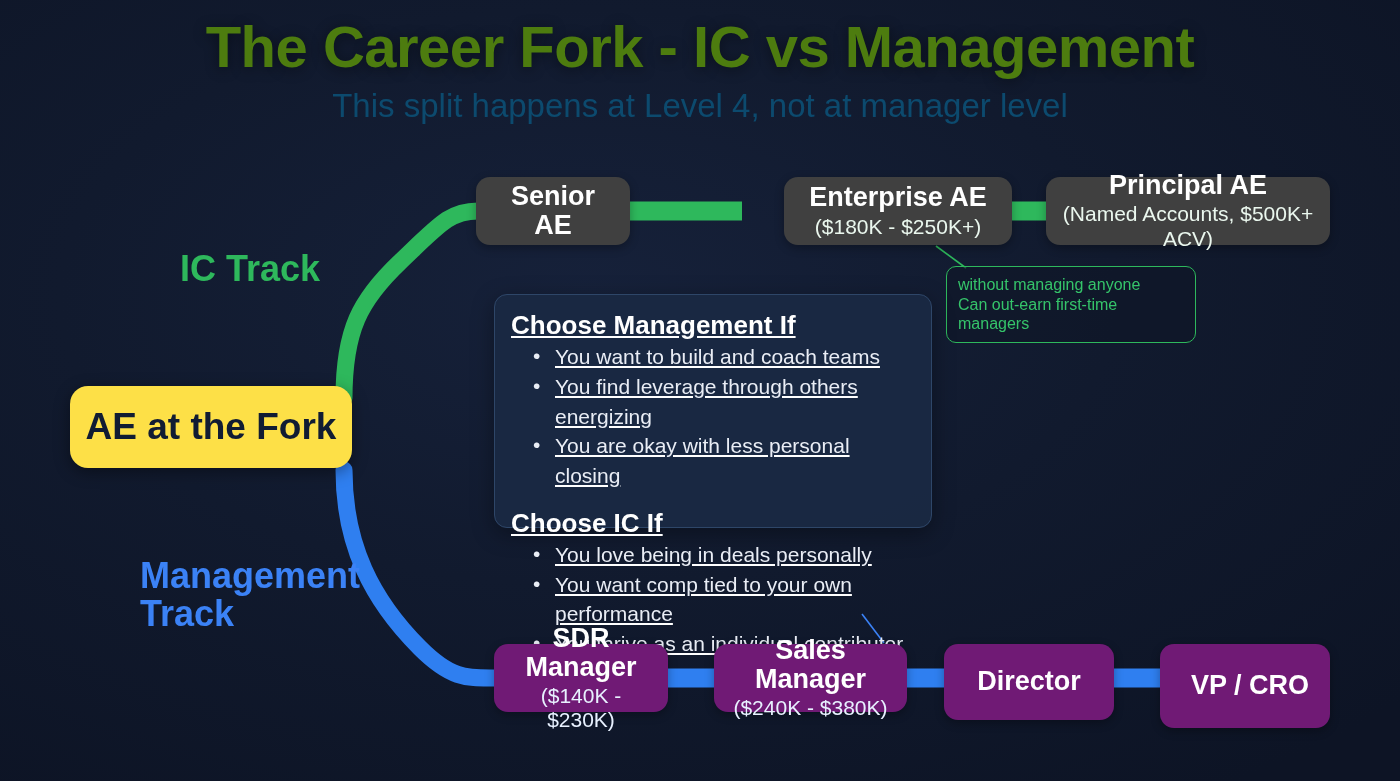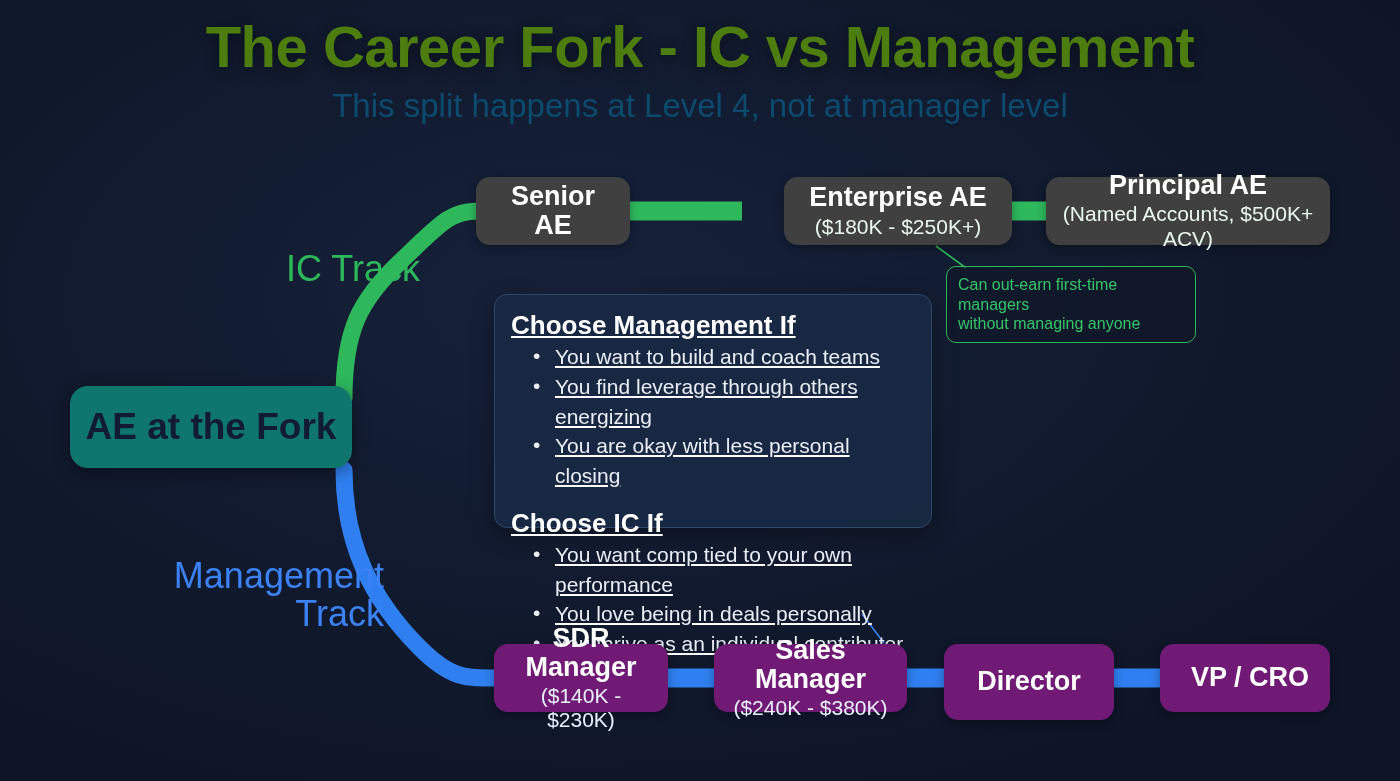--- a/index.html
+++ b/index.html
@@ -38,29 +38,29 @@
 
   .green { background:#404040; box-shadow:0 3px 10px rgba(0,0,0,.3); }
   .green .n-title { color:#ffffff; font-size:27px; }
   .green .n-sub   { color:#eaf7ee; font-size:21px; margin-top:2px; }
 
   .blue { background:#701a75; box-shadow:0 3px 10px rgba(0,0,0,.3); }
   .blue .n-title { color:#ffffff; font-size:27px; }
   .blue .n-sub   { color:#e8f1ff; font-size:21px; margin-top:2px; }
 
   .root {
-    background:#0f766e; border-radius:18px;
+    background:#fde047; border-radius:18px;
     box-shadow:0 4px 16px rgba(0,0,0,.4);
   }
   .root .n-title { color:#111c33; font-size:37px; font-weight:700; }
 
   
   .track-label {
-    position:absolute; font-size:36px; font-weight:400; line-height:1.06;
-    text-align:right;
+    position:absolute; font-size:36px; font-weight:700; line-height:1.06;
+    text-align:left;
   }
   .track-ic   { color:#2eb85c; }
   .track-mgmt { color:#3b82f6; }
 
   
   .info-panel {
     position:absolute;
     background:rgba(26,41,67,0.96);
     border:1px solid #2d4straight;
     border:1px solid #2f4straight;
@@ -137,53 +137,53 @@
     <div class="n-title">Enterprise AE</div>
     <div class="n-sub">($180K - $250K+)</div>
   </div>
 
   <div class="node green" style="left:1046px; top:177px; width:284px; height:68px;">
     <div class="n-title">Principal AE</div>
     <div class="n-sub">(Named Accounts, $500K+ ACV)</div>
   </div>
 
   <div class="callout callout-green" style="left:946px; top:266px; width:250px;">
+    <div>without managing anyone</div>
     <div>Can out-earn first-time managers</div>
-    <div>without managing anyone</div>
   </div>
 
   <div class="info-panel" style="left:494px; top:294px; width:438px; height:234px;text-decoration:underline;">
 
     <div class="info-h">Choose Management If</div>
     <ul>
       <li>You want to build and coach teams</li>
       <li>You find leverage through others energizing</li>
       <li>You are okay with less personal closing</li>
     </ul>
 
     <div class="info-h second">Choose IC If</div>
     <ul>
+      <li>You love being in deals personally</li>
       <li>You want comp tied to your own performance</li>
-      <li>You love being in deals personally</li>
       <li>You thrive as an individual contributor</li>
     </ul>
   </div>
 
 
   <div class="node blue" style="left:494px; top:644px; width:174px; height:68px;">
     <div class="n-title">SDR Manager</div>
     <div class="n-sub">($140K - $230K)</div>
   </div>
 
   <div class="node blue" style="left:714px; top:644px; width:193px; height:68px;">
     <div class="n-title">Sales Manager</div>
     <div class="n-sub">($240K - $380K)</div>
   </div>
 
   <div class="node blue" style="left:944px; top:644px; width:170px; height:76px;">
     <div class="n-title">Director</div>
   </div>
 
-  <div class="node blue" style="left:1160px; top:644px; width:170px; height:68px;padding-left:24px;">
+  <div class="node blue" style="left:1160px; top:644px; width:170px; height:84px;padding-left:24px;">
     <div class="n-title">VP / CRO</div>
   </div>
 
 </div>
 
 </body></html>

